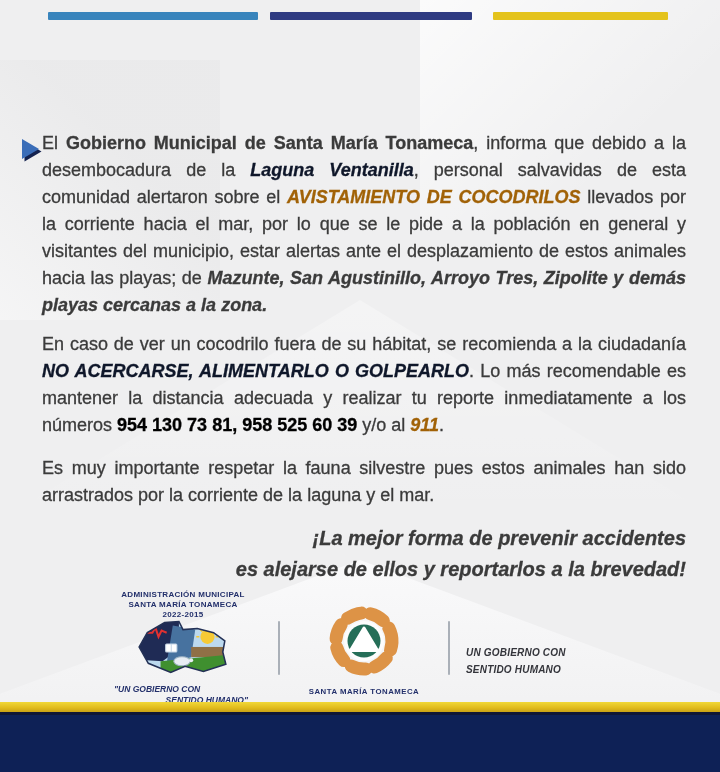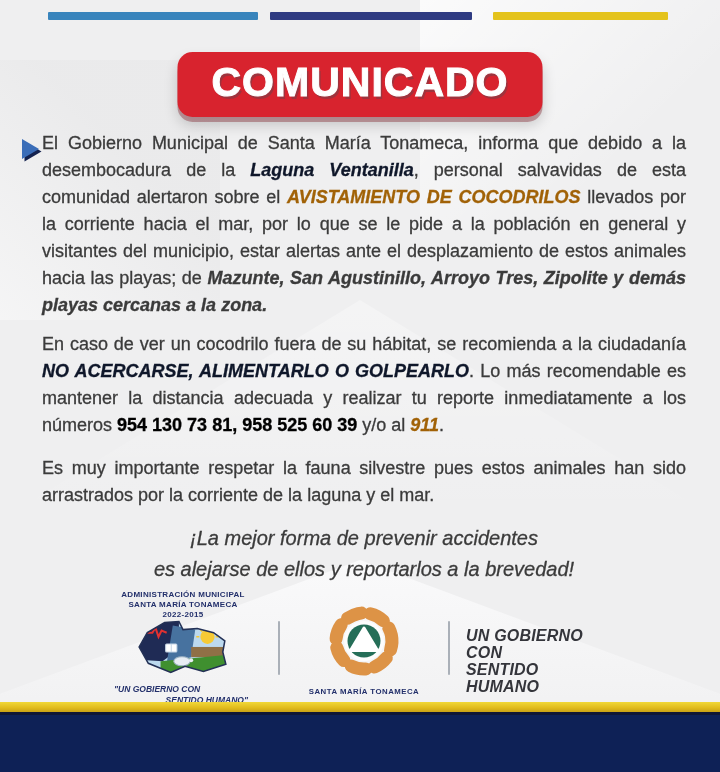--- a/index.html
+++ b/index.html
@@ -41,44 +41,44 @@
   .bullet{position:absolute; left:22px; top:138px; width:22px; height:26px;}
   
   .content{
     position:absolute; left:42px; top:130px; width:644px;
     color:#3b3b3b; font-size:18px; line-height:27px; text-align:justify;
     -webkit-text-stroke:.3px currentColor;
   }
   .content p{margin:0;}
   .p2{margin-top:12px !important;}
   .p3{margin-top:16px !important;}
-  .b{font-weight:400;}
+  .b{font-weight:700;}
   .bi{font-weight:700; font-style:italic;}
   .blue-bi{color:#0f172a; font-weight:700; font-style:italic;}
   .red-bi{color:#a16207; font-weight:700; font-style:italic;}
   .red-b{color:#000000; font-weight:700;}
   .callout{
-    margin-top:14px !important; text-align:center; font-weight:400; font-style:italic;
+    margin-top:14px !important; text-align:right; font-weight:700; font-style:italic;
     font-size:20px; line-height:31px; color:#3b3b3b;
   }
   
   .footer{
     position:absolute; left:0; top:594px; width:720px; height:108px;
     display:flex; justify-content:center; align-items:center; gap:16px;
   }
   .admin-block{width:158px; text-align:center; color:#23306b;}
   .admin-title{font-size:8px; font-weight:700; line-height:10px; letter-spacing:.3px;}
   .admin-slogan{font-size:8.5px; font-weight:700; font-style:italic; line-height:11px; margin-top:2px;}
   .admin-slogan .l1{text-align:left; padding-left:10px;}
   .admin-slogan .l2{text-align:right; padding-right:14px;}
   .vdiv{width:2px; height:54px; background:#aab0b8; border-radius:1px;}
   .seal-block{width:136px; text-align:center;}
   .seal-caption{font-size:7.8px; font-weight:700; letter-spacing:.5px; color:#23306b; margin-top:2px;}
   .gov-slogan{
-    width:150px; font-size:16px; font-weight:700; font-style:italic;
+    width:150px; font-size:10px; font-weight:700; font-style:italic;
     color:#34353b; line-height:17px; letter-spacing:.2px;margin-top:26px;
   }
   
   .stripe-yellow{position:absolute; left:0; top:702px; width:720px; height:10px;
     background:linear-gradient(180deg,#f1d838 0%, #e2bd1e 55%, #c9a214 100%);}
   .stripe-dark{position:absolute; left:0; top:712px; width:720px; height:3px; background:#101735;}
   .bottom-navy{position:absolute; left:0; top:715px; width:720px; height:57px; background:#0e2156;}
 </style>
 </head>
 <body>
@@ -87,23 +87,20 @@
 
   <div class="bg-deco deco-tr"></div>
   <div class="bg-deco deco-tl"></div>
   <div class="bg-deco deco-mid"></div>
   <div class="bg-deco deco-bottom"></div>
 
   <div class="topbar b1"></div>
   <div class="topbar b2"></div>
   <div class="topbar b3"></div>
 
-  <div class="banner">
-    <span class="banner-text">COMUNICADO</span>
-  </div>
 
   <div class="bullet">
     <svg width="22" height="26" viewBox="0 0 22 26">
       <polygon points="2.5,3.5 19.5,13.5 2.5,23.5" fill="#14224f"></polygon>
       <polygon points="0,1 17,11 0,21" fill="#3a6db8"></polygon>
     </svg>
   </div>
 
   <div class="content">
     <p class="p1"><span>El </span><span class="b">Gobierno Municipal de Santa María Tonameca</span><span>, informa que debido a la desembocadura de la </span><span class="blue-bi">Laguna Ventanilla</span><span>, personal salvavidas de esta comunidad alertaron sobre el </span><span class="red-bi">AVISTAMIENTO DE COCODRILOS</span><span> llevados por la corriente hacia el mar, por lo que se le pide a la población en general y visitantes del municipio, estar alertas ante el desplazamiento de estos animales hacia las playas; de </span><span class="bi">Mazunte, San Agustinillo, Arroyo Tres, Zipolite y demás playas cercanas a la zona.</span></p>

